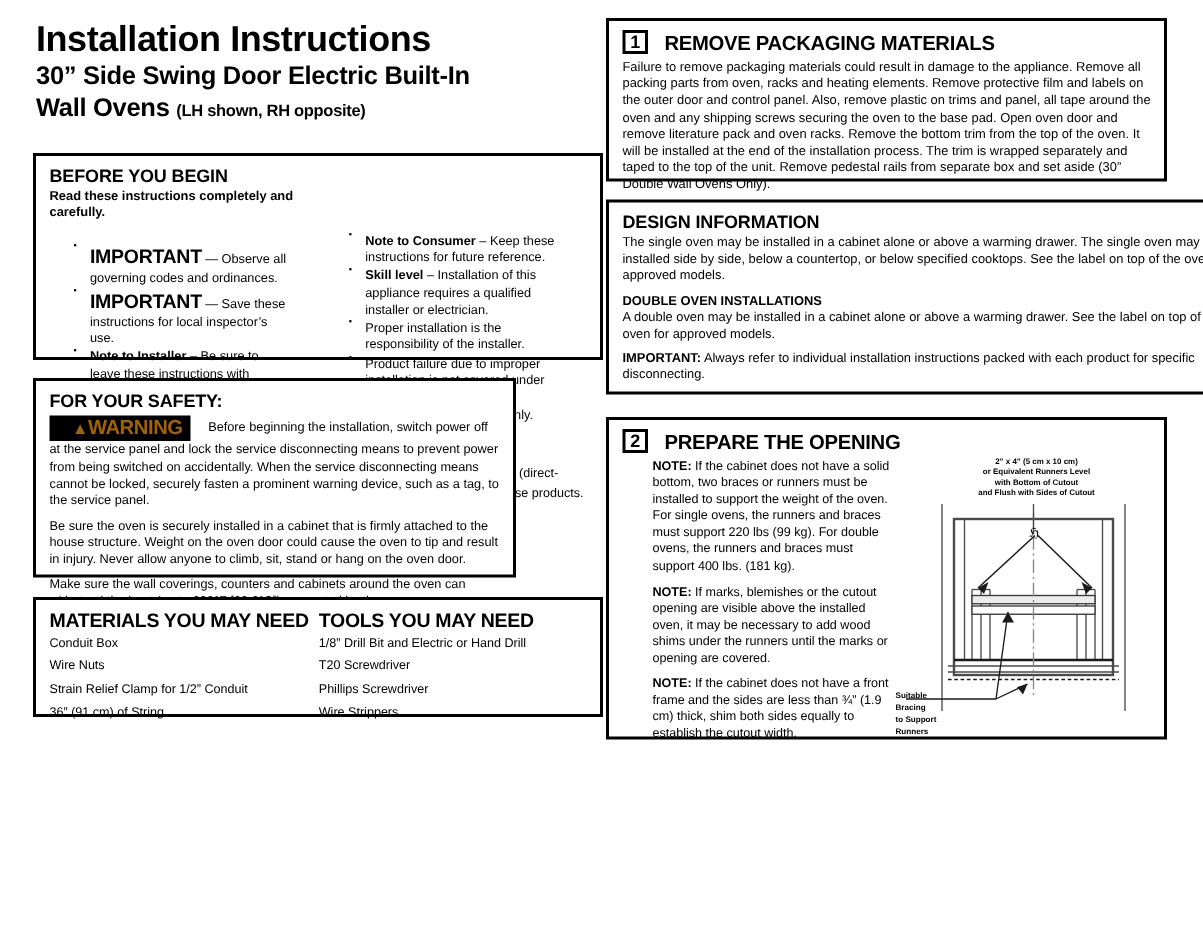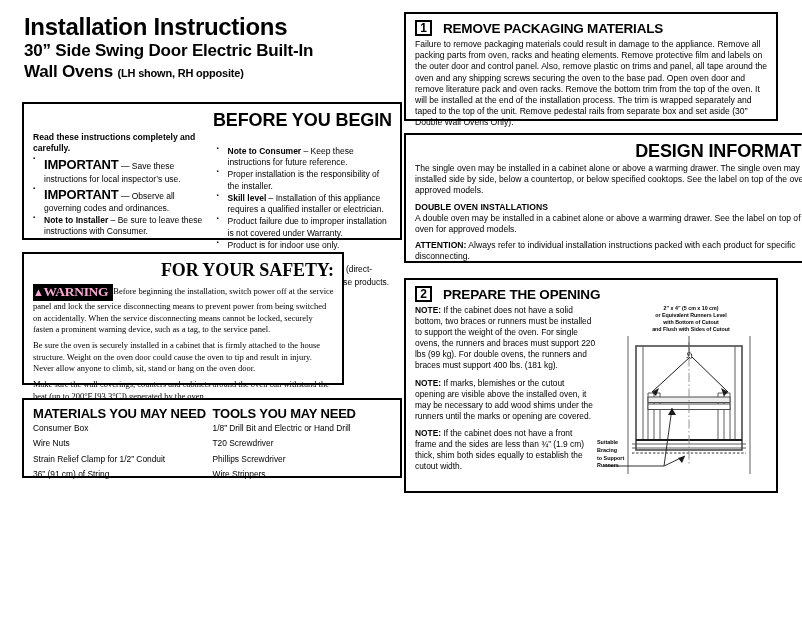--- a/index.html
+++ b/index.html
@@ -31,59 +31,59 @@
   
   .box {
     position: absolute;
     border: 2.5px solid #000;
     background: #fff;
   }
   .box-inner { padding: 6px 8px 6px 9px; }
 
   h2.sec-head {
     margin: 0 0 1px 0;
-    font-size: 18px; font-weight: bold; letter-spacing: -0.1px; text-align: right;
+    font-size: 12px; font-weight: bold; letter-spacing: -0.1px;
   }
   .lead {
     font-size: 8.6px; font-weight: bold; line-height: 1.25; margin: 0 0 3px 0;
   }
   p.body {
     margin: 0 0 5px 0;
     font-size: 8.6px; line-height: 1.3;
   }
   p.body:last-child { margin-bottom: 0; }
 
   
   #before-you-begin { left: 22px; top: 102px; width: 380px; height: 138px; }
   .byb-cols { display: flex; gap: 8px; }
   .byb-col { width: 50%; }
   .byb-col.right { padding-top: 14px; }
-  ul.bullets { list-style: none; margin: 0; padding: 0; }
+  ul.bullets { list-style: none; margin: 16px; padding: 0; }
   ul.bullets li {
     position: relative; padding-left: 11px;
     font-size: 8.5px; line-height: 1.32; margin-bottom: 1px;
   }
   ul.bullets li:before {
     content: "\25AA"; position: absolute; left: 0; top: -1px; font-size: 6px;
   }
   .imp-big { font-size: 13px; font-weight: bold; letter-spacing: -0.2px; }
   .b { font-weight: bold; }
   .attention {
     margin-top: 7px; font-size: 8.4px; line-height: 1.32;
   }
   .attention .att-head {
     font-size: 13.5px; font-weight: bold; letter-spacing: -0.2px;
   }
 
   
-  #for-your-safety { left: 22px; top: 252px; width: 322px; height: 133px; font-family: Liberation Serif, serif; }
+  #for-your-safety { left: 22px; top: 252px; width: 322px; height: 133px; }
   .warn-badge {
-    display: inline-block; background: #000; color: #f9a8d4;
+    display: inline-block; background: #000; color: #a16207;
     font-size: 13.5px; font-weight: bold; letter-spacing: -0.3px;
-    padding: 0 5px 1px 0; margin: 2px 0 0 0; vertical-align: -2px;
+    padding: 0 5px 1px 15px; margin: 2px 12px 0 0; vertical-align: -2px;
     line-height: 1.2;
   }
   .warn-badge .tri { font-size: 11px; vertical-align: 0px; }
   .safety-para { font-size: 8.5px; line-height: 1.34; margin: 0 0 5px 0; }
 
   
   #materials-tools { left: 22px; top: 398px; width: 380px; height: 80px; }
   .mt-cols { display: flex; }
   .mt-col { width: 50%; }
   .mt-col h2 { margin: 0 0 3px 0; font-size: 13px; font-weight: bold; letter-spacing: -0.2px; }
@@ -99,21 +99,21 @@
   }
   .step-title { font-size: 13.5px; font-weight: bold; letter-spacing: -0.2px; }
 
   #remove-packaging { left: 404px; top: 12px; width: 374px; height: 109px; }
   #design-information { left: 404px; top: 133px; width: 439px; height: 130px; }
   #prepare-opening { left: 404px; top: 278px; width: 374px; height: 215px; }
 
   .sub-head { font-size: 8.6px; font-weight: bold; margin: 0 0 1px 0; }
 
   .po-cols { display: flex; }
-  .po-text { width: 192px; padding-right: 6px; }
+  .po-text { width: 192px; padding-right: 6px; margin-left: 20px; }
   .po-text p { font-size: 8.4px; line-height: 1.32; margin: 0 0 6px 0; }
   .po-fig { flex: 1; position: relative; }
 
   
   .fig-caption {
     text-align: center; font-size: 5.3px; font-weight: bold;
     line-height: 1.35; margin: 0 0 2px 0; padding-left: 12px;
   }
   .fig-svg { display: block; }
   .fig-note {
@@ -136,40 +136,40 @@
   </div>
 
   <div class="box" id="before-you-begin">
     <div class="box-inner">
       <h2 class="sec-head">BEFORE YOU BEGIN</h2>
       <div class="byb-cols">
         <div class="byb-col left">
           <p class="lead">Read these instructions completely and carefully.</p>
           <ul class="bullets">
             <li>
+              <span class="imp-big">IMPORTANT</span><span> — Observe all governing codes and ordinances.</span>
+            </li>
+            <li>
               <span class="imp-big">IMPORTANT</span><span> — Save these instructions for local inspector’s use.</span>
-            </li>
-            <li>
-              <span class="imp-big">IMPORTANT</span><span> — Observe all governing codes and ordinances.</span>
             </li>
             <li>
               <span class="b">Note to Installer</span><span> – Be sure to leave these instructions with Consumer.</span>
             </li>
           </ul>
         </div>
         <div class="byb-col right">
           <ul class="bullets">
             <li>
               <span class="b">Note to Consumer</span><span> – Keep these instructions for future reference.</span>
             </li>
             <li>
+              <span class="b">Skill level</span><span> – Installation of this appliance requires a qualified installer or electrician.</span>
+            </li>
+            <li>
               <span>Proper installation is the responsibility of the installer.</span>
-            </li>
-            <li>
-              <span class="b">Skill level</span><span> – Installation of this appliance requires a qualified installer or electrician.</span>
             </li>
             <li>
               <span>Product failure due to improper installation is not covered under Warranty.</span>
             </li>
             <li>
               <span>Product is for indoor use only.</span>
             </li>
           </ul>
         </div>
       </div>
@@ -189,21 +189,21 @@
       <p class="safety-para">Make sure the wall coverings, counters and cabinets around the oven can withstand the heat (up to 200°F [93.3°C]) generated by the oven.</p>
     </div>
   </div>
 
   <div class="box" id="materials-tools">
     <div class="box-inner">
       <div class="mt-cols">
         <div class="mt-col">
           <h2>MATERIALS YOU MAY NEED</h2>
           <ul>
-            <li>Consumer Box</li>
+            <li>Conduit Box</li>
             <li>Wire Nuts</li>
             <li>Strain Relief Clamp for 1/2” Conduit</li>
             <li>36” (91 cm) of String</li>
           </ul>
         </div>
         <div class="mt-col">
           <h2>TOOLS YOU MAY NEED</h2>
           <ul>
             <li>1/8” Drill Bit and Electric or Hand Drill</li>
             <li>T20 Screwdriver</li>
@@ -225,21 +225,21 @@
     </div>
   </div>
 
   <div class="box" id="design-information">
     <div class="box-inner">
       <h2 class="sec-head">DESIGN INFORMATION</h2>
       <p class="body">The single oven may be installed in a cabinet alone or above a warming drawer. The single oven may also be installed side by side, below a countertop, or below specified cooktops. See the label on top of the oven for approved models.</p>
       <p class="sub-head">DOUBLE OVEN INSTALLATIONS</p>
       <p class="body">A double oven may be installed in a cabinet alone or above a warming drawer. See the label on top of the oven for approved models.</p>
       <p class="body">
-        <span class="b">ATTENTION:</span><span> Always refer to individual installation instructions packed with each product for specific disconnecting.</span>
+        <span class="b">IMPORTANT:</span><span> Always refer to individual installation instructions packed with each product for specific disconnecting.</span>
       </p>
     </div>
   </div>
 
   <div class="box" id="prepare-opening">
     <div class="box-inner">
       <div class="step-head">
         <div class="step-num">2</div>
         <div class="step-title">PREPARE THE OPENING</div>
       </div>

